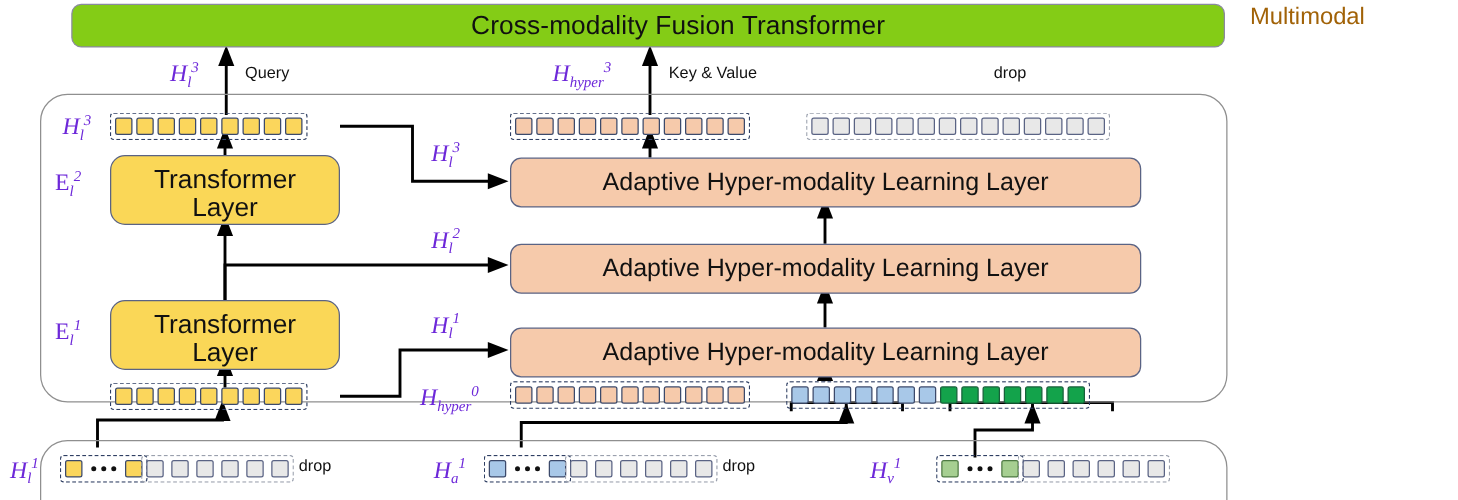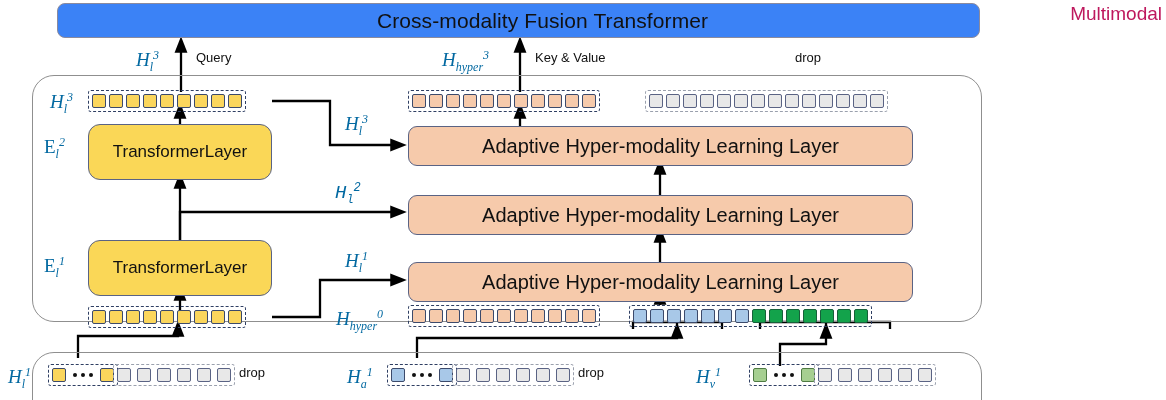--- a/index.html
+++ b/index.html
@@ -13,31 +13,31 @@
 
   
   .panel{
     position:absolute;box-sizing:border-box;
     border:1.6px solid #8f8f8f;border-radius:22px;background:transparent;
   }
 
   
   .fusion-bar{
     position:absolute;box-sizing:border-box;
-    background:#3b82f6;border:1.4px solid #8a8a9e;border-radius:8px;
+    background:#84cc16;border:1.4px solid #8a8a9e;border-radius:8px;
     display:flex;align-items:center;justify-content:center;
     font-size:21px;color:#111;letter-spacing:.1px;padding-left:48px;
   }
 
   
   .tblock{
     position:absolute;box-sizing:border-box;
     background:#fad757;border:1.5px solid #5a6384;border-radius:12px;
-    display:flex;flex-direction:row;align-items:center;justify-content:center;
-    font-size:17px;color:#111;line-height:1.12;
+    display:flex;flex-direction:column;align-items:center;justify-content:flex-end;
+    font-size:21px;color:#111;line-height:1.12;
   }
 
   
   .ahl{
     position:absolute;box-sizing:border-box;
     background:#f6caab;border:1.5px solid #5a6384;border-radius:9px;
     display:flex;align-items:center;justify-content:center;
     font-size:20px;color:#111;
   }
 
@@ -59,26 +59,26 @@
   .tok.blue{background:#a8c8e8;}
   .tok.green{background:#13a34b;border-color:#17603a;}
   .tok.greenlt{background:#a6cf91;border-color:#4e7a43;}
   .dots{
     display:flex;align-items:center;gap:4px;padding:0 4px;flex:0 0 auto;
   }
   .dots i{width:4px;height:4px;background:#111;border-radius:50%;display:block;}
 
   
   .txt{position:absolute;font-size:13px;color:#111;white-space:nowrap;}
-  .side{position:absolute;font-size:19px;color:#be185d;text-align:right;line-height:1.25;}
+  .side{position:absolute;font-size:19px;color:#a16207;text-align:left;line-height:1.25;}
 
   
   .math{
     position:absolute;font-family:"Liberation Serif", serif;
-    font-style:italic;font-size:19px;color:#0369a1;white-space:nowrap;
+    font-style:italic;font-size:19px;color:#6d28d9;white-space:nowrap;
   }
   .math sup,.math sub{
     font-size:12px;font-style:italic;line-height:0;
   }
   .math sup{vertical-align:super;}
   .math sub{vertical-align:sub;}
   .math .up{font-style:normal;}
 
   
   #wires{position:absolute;left:0;top:0;width:1166px;height:400px;pointer-events:none;}
@@ -235,21 +235,21 @@
   <div class="ahl" style="left:408px;top:195px;width:505px;height:40px;">
     <span>Adaptive Hyper-modality Learning Layer</span>
   </div>
   <div class="ahl" style="left:408px;top:262px;width:505px;height:40px;">
     <span>Adaptive Hyper-modality Learning Layer</span>
   </div>
 
   <div class="math" style="left:345px;top:113px;">
     H<sub>l</sub><sup>3</sup>
   </div>
-  <div class="math" style="left:335px;top:182px;font-family:Liberation Mono, monospace;">
+  <div class="math" style="left:345px;top:182px;">
     H<sub>l</sub><sup>2</sup>
   </div>
   <div class="math" style="left:345px;top:250px;">
     H<sub>l</sub><sup>1</sup>
   </div>
 
   <div class="math" style="left:336px;top:308px;text-align:center;">
     H<sub>hyper</sub><sup>0</sup>
   </div>
   <div class="strip" id="row-h-hyper-0-a" style="left:408px;top:305px;height:22px;">

